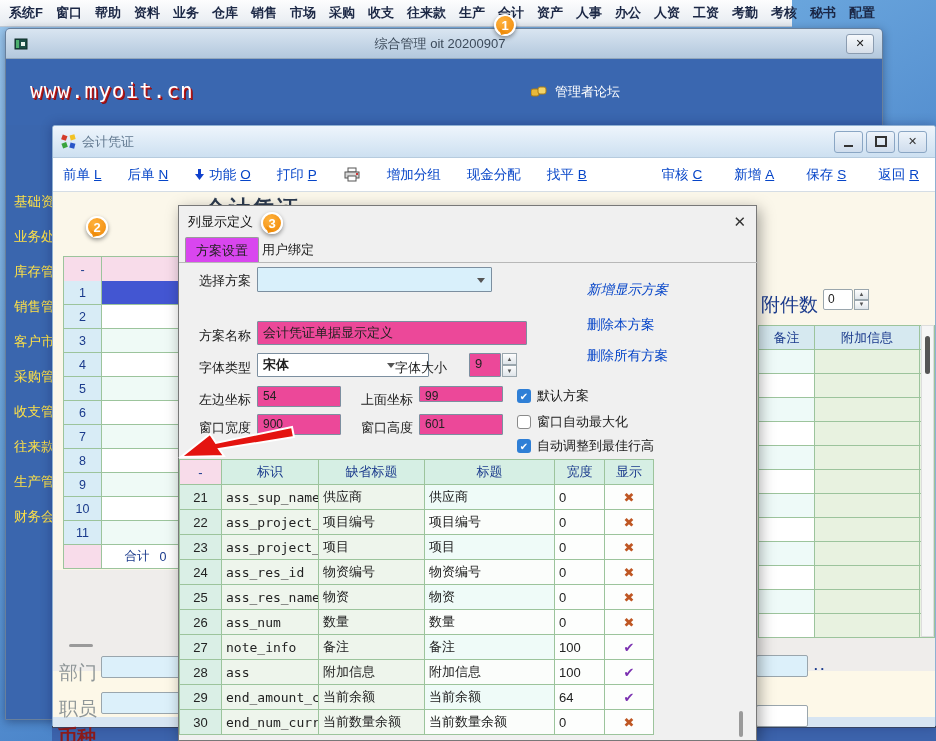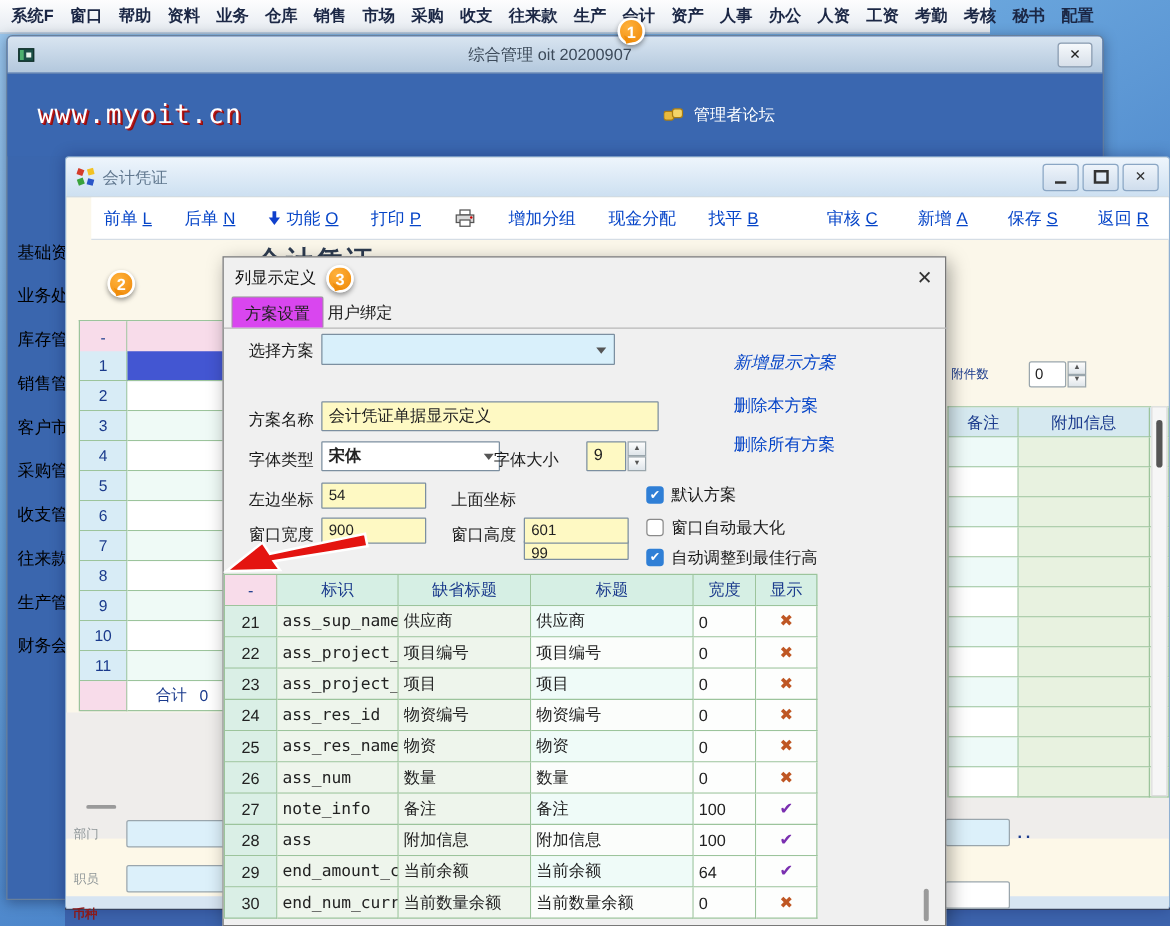--- a/index.html
+++ b/index.html
@@ -17,35 +17,35 @@
   #main-titlebar{height:30px;background:linear-gradient(#d9e5f1,#b3c8dd);border-radius:4px 4px 0 0;
     border-bottom:1px solid #93a7bb;display:flex;align-items:center;padding:0 8px;box-sizing:border-box;}
   #main-title{flex:1;font-size:13px;color:#3c4a5a;margin-left:6px;text-align:center;}
   .main-close{width:26px;height:18px;background:linear-gradient(#f6f9fc,#d7dfe9);border:1px solid #8b9cb0;
     border-radius:3px;display:flex;align-items:center;justify-content:center;font-size:11px;color:#222;cursor:default;}
   #banner{position:relative;height:66px;background:#3a67b0;}
   #site-text{position:absolute;left:24px;top:20px;font-family:"DejaVu Sans Mono","Liberation Mono",monospace;
     font-size:21px;color:#fff;text-shadow:1px 1px 0 #c01818,2px 2px 0 #8c1010;letter-spacing:1px;}
   #forum{position:absolute;left:525px;top:24px;display:flex;align-items:center;gap:8px;color:#fff;font-size:13px;}
   #sidebar{position:absolute;left:0;top:155px;width:52px;}
-  .side-item{height:35px;line-height:35px;padding-left:8px;color:#000000;font-size:13.5px;white-space:nowrap;overflow:hidden;cursor:default;}
+  .side-item{height:35px;line-height:35px;padding-left:8px;color:#fde047;font-size:13.5px;white-space:nowrap;overflow:hidden;cursor:default;}
   
   #bottom-blue{position:absolute;left:52px;top:726px;width:884px;height:15px;background:#3c63ac;border-top:2px solid #3e4c66;z-index:3;}
   
   #voucher-window{position:absolute;left:52px;top:125px;width:884px;height:601px;z-index:4;box-sizing:border-box;
     background:#fbf7ea;border:1px solid #8fb0d2;border-radius:3px 3px 0 0;box-shadow:0 0 12px rgba(0,0,60,.3);}
   #v-titlebar{height:32px;background:linear-gradient(#eef5fc,#cde0f1);border-bottom:1px solid #b6cbde;
     display:flex;align-items:center;padding:0 8px;box-sizing:border-box;border-radius:2px 2px 0 0;}
   #v-title{flex:1;color:#61788f;font-size:13px;margin-left:6px;}
   .winbtn{width:27px;height:20px;margin-left:3px;background:linear-gradient(#eef4fa,#cfdded);border:1px solid #8aa6c4;
     border-radius:3px;display:flex;align-items:center;justify-content:center;cursor:default;}
   .glyph-min{width:9px;height:2px;background:#333;margin-top:8px;}
   .glyph-max{width:8px;height:7px;border:2px solid #333;}
   .glyph-close{font-size:11px;color:#333;font-weight:700;}
-  #v-toolbar{height:34px;background:#fff;border-bottom:1px solid #d5dde5;display:flex;align-items:center;padding:0 10px;box-sizing:border-box;margin-left:20px;}
+  #v-toolbar{height:34px;background:#fff;border-bottom:1px solid #d5dde5;display:flex;align-items:center;padding:0 10px;box-sizing:border-box;}
   .tb-link{color:#0645c8;font-size:13.5px;text-decoration:none;white-space:nowrap;display:inline-flex;align-items:center;gap:4px;cursor:default;}
   .tb-link u{color:#0645c8;}
   #tb-left{display:flex;align-items:center;gap:26px;}
   #tb-right{margin-left:auto;display:flex;align-items:center;gap:32px;padding-right:6px;}
   #v-client{position:relative;height:535px;}
   .band{position:absolute;left:0;width:882px;}
   #band-gray{top:378px;height:101px;background:#efedeb;}
   #band-yellow{top:479px;height:46px;background:#fdf8e8;}
   #v-footer{position:absolute;left:0;top:525px;width:882px;height:10px;background:#d7e5f2;}
   #v-heading{position:absolute;left:152px;top:2px;font-family:"DejaVu Serif","Liberation Serif",serif;
@@ -56,21 +56,21 @@
   #left-grid .gc{border-right:1px solid #9cc49c;border-bottom:1px solid #9cc49c;box-sizing:border-box;
     display:flex;align-items:center;justify-content:center;font-size:12.5px;color:#1a3a8c;}
   #left-grid .hdr{height:26px;background:#f8dcea;}
   .gc.num{background:#d8ecf6;}
   .gc.data-odd{background:#effaf6;}
   .gc.data-even{background:#fff;}
   .gc.selcell{background:#4356d2;}
   .gc.totalpink{background:#f8dcea;}
   .gc.totalcell{background:#fff;justify-content:flex-start;padding-left:10px;gap:10px;}
   
-  .fld-label{position:absolute;font-size:10px;font-family:Liberation Serif, serif;}
+  .fld-label{position:absolute;font-size:19px;font-family:Liberation Serif, serif;}
   .inp{position:absolute;box-sizing:border-box;border:1px solid #9aa6ad;background:#fff;border-radius:2px;}
   .inp.blue{background:#dcf0fa;}
   #divider-handle{position:absolute;left:16px;top:452px;width:24px;height:3px;background:#9a9a9a;border-radius:2px;}
   #right-grid{position:absolute;left:705px;top:133px;display:grid;grid-template-columns:56px 105px 15px;
     grid-auto-rows:24px;border-top:1px solid #9cc49c;border-left:1px solid #9cc49c;background:#fff;}
   #right-grid .gc{border-right:1px solid #9cc49c;border-bottom:1px solid #9cc49c;box-sizing:border-box;
     display:flex;align-items:center;justify-content:center;font-size:13px;color:#1a3a8c;}
   #right-grid .h{background:#d6e9f0;}
   .gc.note-a{background:#eefaf8;}
   .gc.note-b{background:#fff;}
@@ -83,21 +83,21 @@
   
   #dialog{position:absolute;left:178px;top:205px;width:579px;height:536px;z-index:20;box-sizing:border-box;
     background:#f0f0f0;border:1px solid #787878;box-shadow:3px 4px 14px rgba(0,0,0,.35);}
   #dlg-title{position:absolute;left:9px;top:7px;font-size:13px;color:#111;}
   #dlg-close{position:absolute;right:10px;top:7px;font-size:15px;color:#333;cursor:default;}
   .tab{position:absolute;top:31px;height:25px;box-sizing:border-box;padding:0 10px;font-size:13px;line-height:25px;cursor:default;}
   #tab-0{left:6px;background:#d946ef;border:1px solid #9a9a9a;border-bottom:none;border-radius:2px 2px 0 0;z-index:2;}
   #tab-1{left:73px;color:#222;}
   #tabline{position:absolute;left:0;top:56px;width:579px;border-top:1px solid #b8b8b8;}
   .dlg-label{position:absolute;font-size:13px;color:#1a1a1a;}
-  .dlg-inp{position:absolute;box-sizing:border-box;background:#fef9c3;border:1px solid #7c8fa0;font-size:13px;padding:2px 5px;border-radius:1px;}
+  .dlg-inp{position:absolute;box-sizing:border-box;background:#ec4899;border:1px solid #7c8fa0;font-size:13px;padding:2px 5px;border-radius:1px;}
   .combo{background:#d9f0fb;}
   .combo-white{background:#fff;font-weight:700;}
   .chev{position:absolute;right:6px;top:10px;width:0;height:0;border:4px solid transparent;border-top:5px solid #555;}
   #plan-code{position:absolute;left:78px;top:90px;width:235px;height:19px;box-sizing:border-box;background:#e8e8e2;
     border:1px solid #8a8a8a;font-family:"DejaVu Sans Mono","Liberation Mono",monospace;font-size:12px;padding:1px 4px;color:#222;}
   .dlg-link{position:absolute;left:408px;color:#0645c8;font-size:13.5px;cursor:default;}
   .cbrow{position:absolute;display:flex;align-items:center;gap:6px;font-size:13px;color:#1a1a1a;}
   .cb{width:14px;height:14px;border-radius:3px;box-sizing:border-box;display:flex;align-items:center;justify-content:center;}
   .cb.on{background:#2f7fd6;color:#fff;font-size:10px;}
   .cb.off{background:#fff;border:1px solid #8a8a8a;}
@@ -368,33 +368,33 @@
       </span>
 
     <span class="dlg-link" style="top:75px;font-style:italic;">新增显示方案</span>
     <span class="dlg-link" style="top:110px;">删除本方案</span>
     <span class="dlg-link" style="top:141px;">删除所有方案</span>
 
     <span class="dlg-label" style="left:20px;top:121px;">方案名称</span>
     <span class="dlg-inp" style="left:78px;top:115px;width:270px;height:24px;">会计凭证单据显示定义</span>
 
     <span class="dlg-label" style="left:20px;top:153px;">字体类型</span>
-    <span class="dlg-inp combo-white" style="left:78px;top:147px;width:143px;height:24px;">宋体</span>
+    <span class="dlg-inp combo-white" style="left:78px;top:147px;width:172px;height:24px;">宋体</span>
     <i class="chev" style="left:208px;top:157px;position:absolute;"></i>
     <span class="dlg-label" style="left:216px;top:153px;">字体大小</span>
     <span class="dlg-inp" style="left:290px;top:147px;width:32px;height:24px;">9</span>
     <span class="spin" style="left:323px;top:147px;height:24px;">
         <button>▲</button>
         <button>▼</button>
       </span>
 
     <span class="dlg-label" style="left:20px;top:185px;">左边坐标</span>
     <span class="dlg-inp" style="left:78px;top:180px;width:84px;height:21px;font-size:12px;">54</span>
     <span class="dlg-label" style="left:182px;top:185px;">上面坐标</span>
-    <span class="dlg-inp" style="left:240px;top:180px;width:84px;height:16px;font-size:12px;margin-top:46px;">99</span>
+    <span class="dlg-inp" style="left:240px;top:180px;width:84px;height:16px;font-size:12px;">99</span>
 
     <span class="dlg-label" style="left:20px;top:213px;">窗口宽度</span>
     <span class="dlg-inp" style="left:78px;top:208px;width:84px;height:21px;font-size:12px;">900</span>
     <span class="dlg-label" style="left:182px;top:213px;">窗口高度</span>
     <span class="dlg-inp" style="left:240px;top:208px;width:84px;height:21px;font-size:12px;">601</span>
 
     <span class="cbrow" style="left:338px;top:181px;">
         <span class="cb on">✔</span>
         <span>默认方案</span>
       </span>

